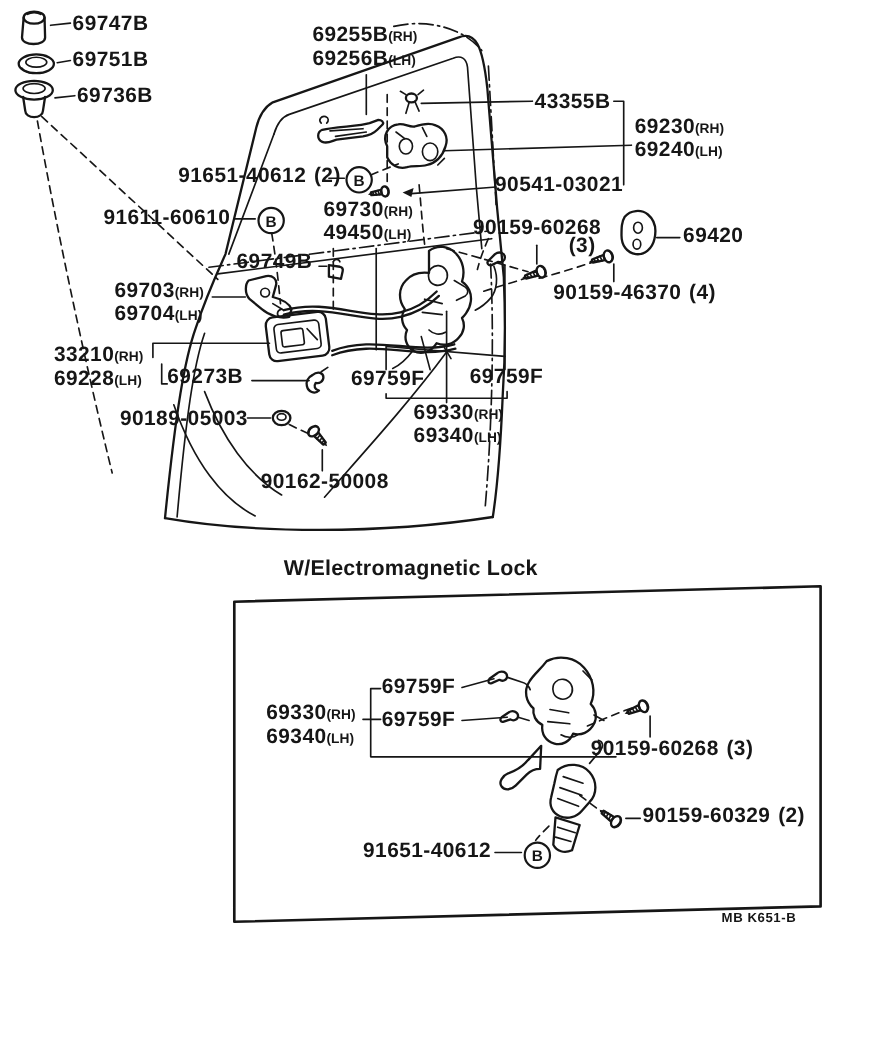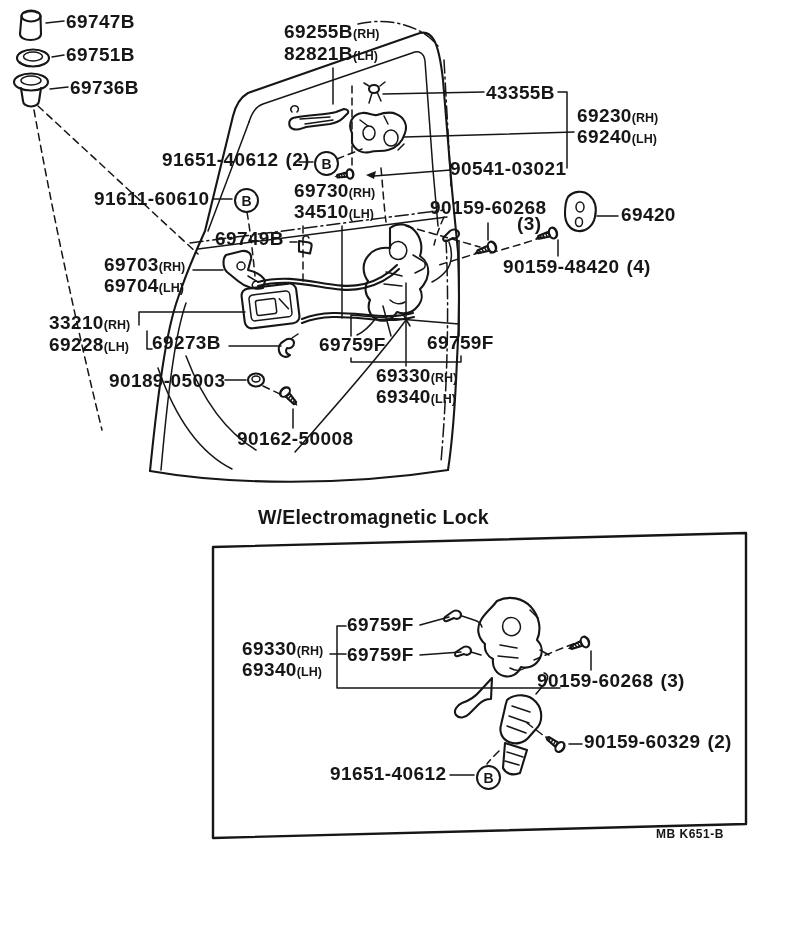--- a/index.html
+++ b/index.html
@@ -227,39 +227,39 @@
   <path class="dash" d="M527,723 L548,739"></path>
   <path class="dash" d="M499,751 C493,757 489,761 487,764"></path>
   <use href="#screw" transform="translate(585,642) rotate(158)"></use>
   <use href="#screw" transform="translate(560,747) rotate(216)"></use>
 </svg>
 
 <div class="lbl" style="left:66px;top:12px"><span>69747B</span></div>
 <div class="lbl" style="left:66px;top:45px"><span>69751B</span></div>
 <div class="lbl" style="left:70px;top:78px"><span>69736B</span></div>
 <div class="lbl" style="left:284px;top:22px"><span>69255B</span><span class="sub">(RH)</span></div>
-<div class="lbl" style="left:284px;top:44px"><span>82821B</span><span class="sub">(LH)</span></div>
+<div class="lbl" style="left:284px;top:44px"><span>69256B</span><span class="sub">(LH)</span></div>
 <div class="lbl" style="left:486px;top:83px"><span>43355B</span></div>
 <div class="lbl" style="left:577px;top:106px"><span>69230</span><span class="sub">(RH)</span></div>
 <div class="lbl" style="left:577px;top:127px"><span>69240</span><span class="sub">(LH)</span></div>
 <div class="lbl" style="left:450px;top:159px"><span>90541-03021</span></div>
 <div class="lbl" style="left:162px;top:150px"><span>91651-40612</span><span class="qty">(2)</span></div>
 <div class="bmark" style="left:314px;top:151px">
       <span>B</span>
     </div>
 <div class="lbl" style="left:94px;top:189px"><span>91611-60610</span></div>
 <div class="bmark" style="left:234px;top:188px">
       <span>B</span>
     </div>
 <div class="lbl" style="left:294px;top:181px"><span>69730</span><span class="sub">(RH)</span></div>
-<div class="lbl" style="left:294px;top:202px"><span>34510</span><span class="sub">(LH)</span></div>
+<div class="lbl" style="left:294px;top:202px"><span>49450</span><span class="sub">(LH)</span></div>
 <div class="lbl" style="left:430px;top:198px"><span>90159-60268</span></div>
 <div class="lbl" style="left:517px;top:214px"><span>(3)</span></div>
 <div class="lbl" style="left:621px;top:205px"><span>69420</span></div>
-<div class="lbl" style="left:503px;top:257px"><span>90159-48420</span><span class="qty">(4)</span></div>
+<div class="lbl" style="left:503px;top:257px"><span>90159-46370</span><span class="qty">(4)</span></div>
 <div class="lbl" style="left:215px;top:229px"><span>69749B</span></div>
 <div class="lbl" style="left:104px;top:255px"><span>69703</span><span class="sub">(RH)</span></div>
 <div class="lbl" style="left:104px;top:276px"><span>69704</span><span class="sub">(LH)</span></div>
 <div class="lbl" style="left:49px;top:313px"><span>33210</span><span class="sub">(RH)</span></div>
 <div class="lbl" style="left:49px;top:335px"><span>69228</span><span class="sub">(LH)</span></div>
 <div class="lbl" style="left:152px;top:333px"><span>69273B</span></div>
 <div class="lbl" style="left:319px;top:335px"><span>69759F</span></div>
 <div class="lbl" style="left:427px;top:333px"><span>69759F</span></div>
 <div class="lbl" style="left:376px;top:366px"><span>69330</span><span class="sub">(RH)</span></div>
 <div class="lbl" style="left:376px;top:387px"><span>69340</span><span class="sub">(LH)</span></div>

